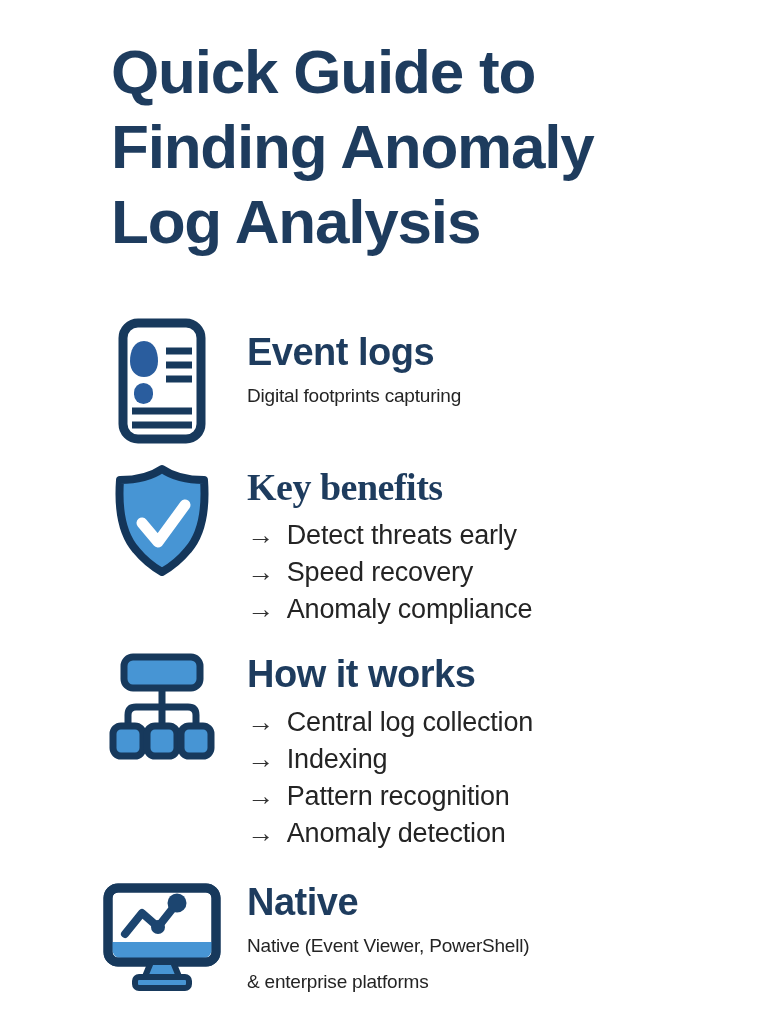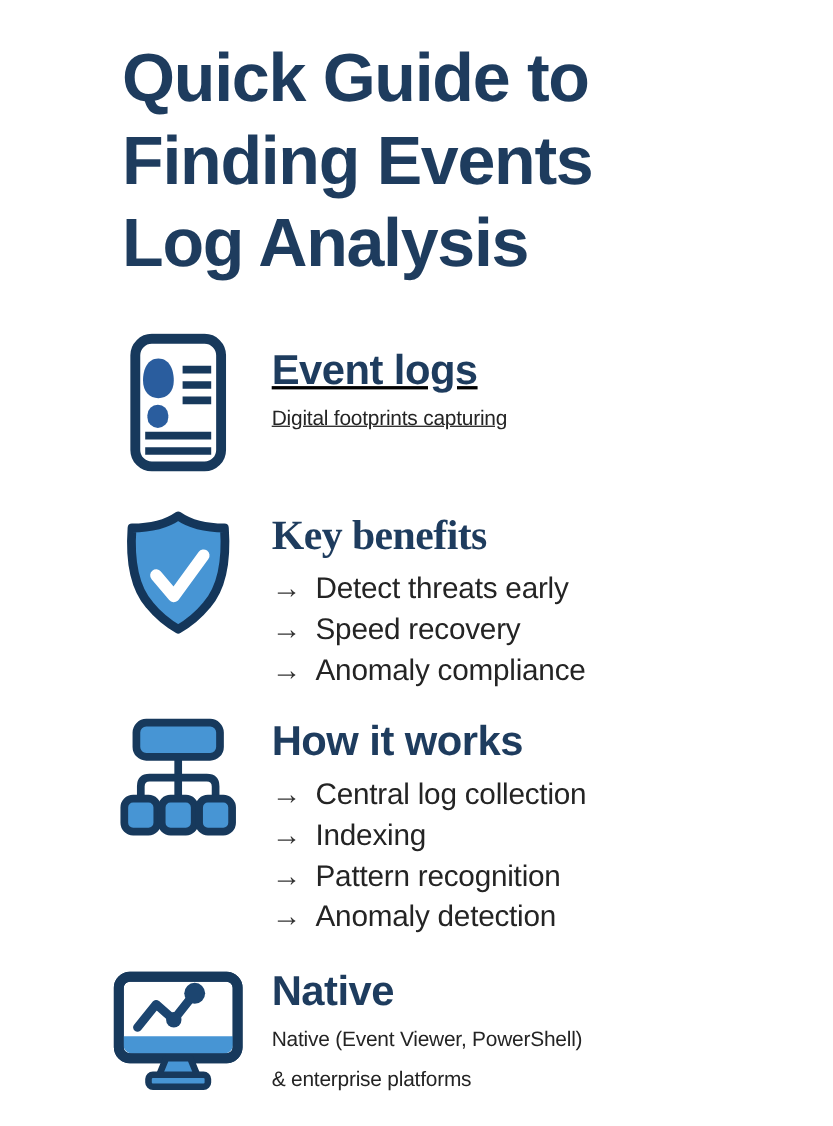--- a/index.html
+++ b/index.html
@@ -15,21 +15,21 @@
     margin:0;
     font-size:62px;line-height:75px;font-weight:700;
     letter-spacing:-1.2px;
     color:#1e3c5e;
   }
   .page-title span{display:block;}
   .section{
     position:absolute;left:96px;
     display:flex;align-items:flex-start;
   }
-  .sec-1{top:303px;text-decoration:underline;}
+  .sec-1{top:318px;}
   .sec-2{top:460px;}
   .sec-3{top:648px;}
   .sec-4{top:879px;}
   .icon-cell{
     width:132px;flex:none;
     display:flex;justify-content:center;
   }
   .sec-2 .icon-cell svg{margin-top:2px;}
   .sec-3 .icon-cell svg{margin-top:4px;}
   .sec-4 .icon-cell svg{margin-top:3px;}
@@ -63,21 +63,21 @@
   .bullet{display:flex;}
   .arrow{flex:none;margin-right:13px;color:#333333;}
 </style>
 </head>
 <body>
 
 <div class="page">
 
   <h1 class="page-title">
     <span>Quick Guide to</span>
-    <span>Finding Events</span>
+    <span>Finding Anomaly</span>
     <span>Log Analysis</span>
   </h1>
 
   <div class="section sec-1">
     <div class="icon-cell">
       <svg width="88" height="126" viewBox="0 0 88 126" aria-hidden="true">
         <rect x="5" y="5" width="78" height="116" rx="15" fill="#ffffff" stroke="#17395c" stroke-width="9"></rect>
         <path d="M26 23 C36 23 40 33 40 43 C40 53 34 59 26 59 C18 59 12 53 12 43 C12 33 16 23 26 23 Z" fill="#2a5d9e"></path>
         <rect x="16" y="65" width="19" height="21" rx="9.5" fill="#2a5d9e"></rect>
         <g stroke="#17395c" stroke-width="7">

